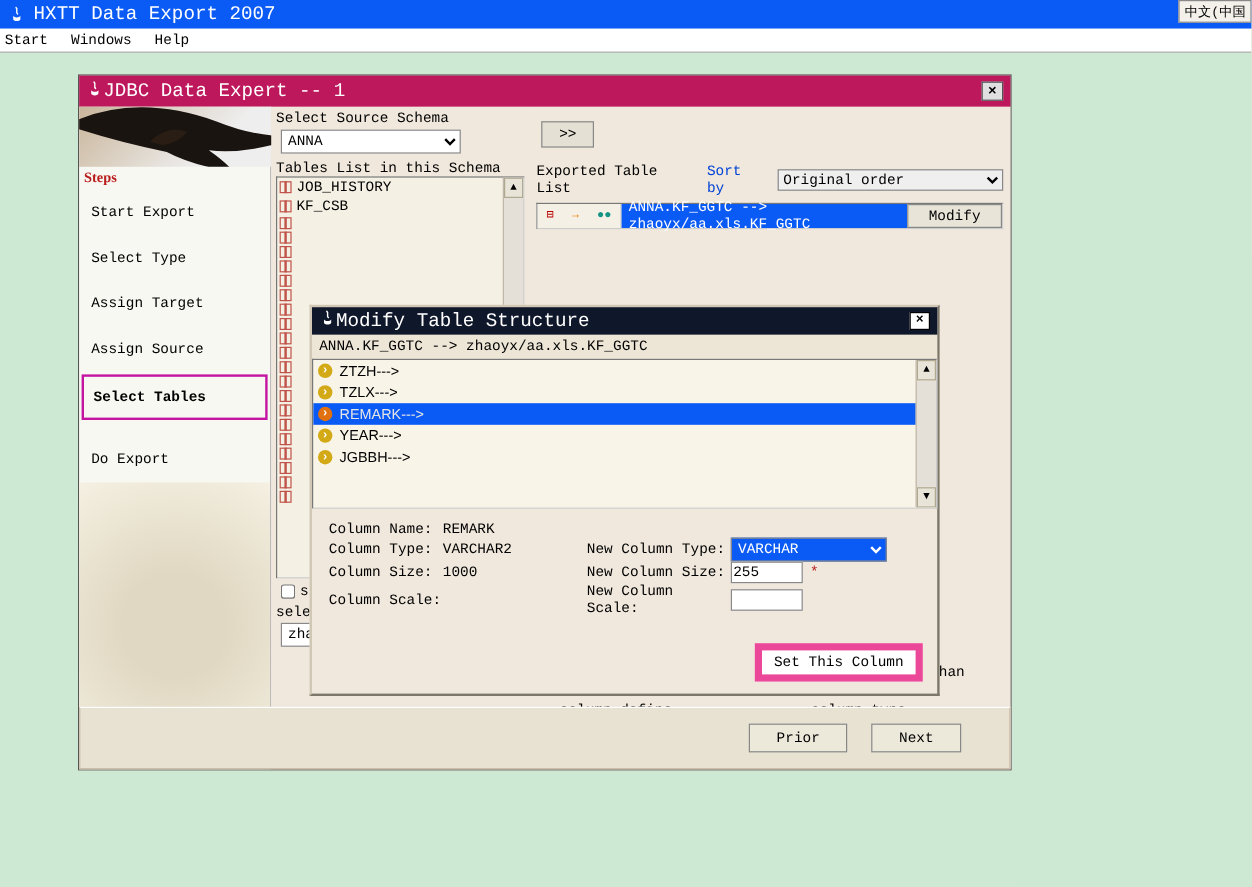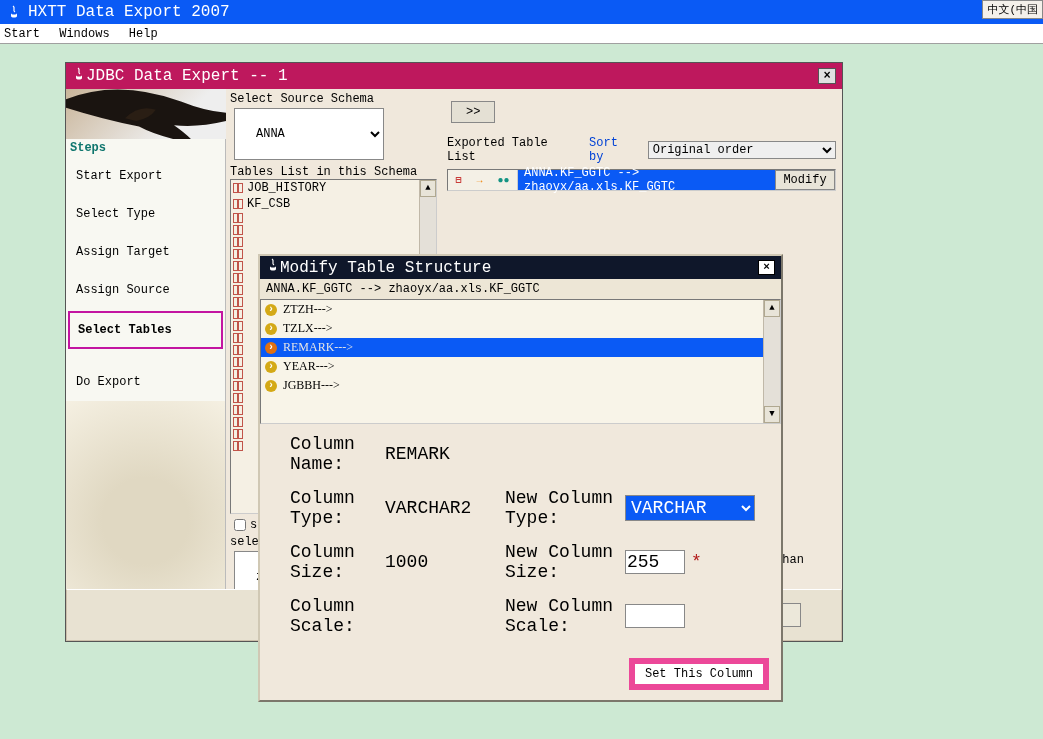--- a/index.html
+++ b/index.html
@@ -18,70 +18,70 @@
 .inner-window { position: absolute; left: 65px; top: 18px; width: 778px; height: 580px; background: #f0e8dc; border: 1px solid #555; }
 .inner-titlebar { background: #be185d; color: #fff; font-family: "Courier New", monospace; padding: 2px 6px; font-size: 16px; display: flex; align-items: center; height: 26px; }
 .inner-titlebar .spacer { flex: 1; }
 .inner-titlebar .close-btn { background: #e0e0e0; color: #000; width: 18px; height: 16px; border: 1px solid #555; text-align: center; font-weight: bold; font-size: 12px; line-height: 14px; cursor: pointer; }
 .inner-body { display: flex; height: calc(100% - 26px); }
 
 
 .steps-col { width: 160px; background: #f8f8f2; border-right: 1px solid #bbb; display: flex; flex-direction: column; }
 .eagle { width: 160px; height: 50px; background: linear-gradient(135deg,#c9b59a, #eee 70%); display: flex; align-items: center; justify-content: center; font-size: 28px; overflow: hidden; }
 .eagle svg { transform: scale(1.4) translate(5px,-2px); }
-.steps-label { color: #0f766e; font-weight: bold; font-family: Liberation Mono, monospace; padding: 2px 4px; }
+.steps-label { color: #b91c1c; font-weight: bold; font-family: Liberation Serif, serif; padding: 2px 4px; }
 .step-item { padding: 12px 10px; font-size: 12px; cursor: pointer; }
 .step-item.current { border: 2px solid #c315a1; font-weight: bold; margin: 2px; padding: 10px 8px; }
 .steps-bg { flex: 1; background: radial-gradient(circle at center,#e0d8c2 30%,#f5f0e2); }
 
 
 .schema-col { width: 215px; padding: 0; background: #f0e8dc; }
 .schema-col .lbl { font-size: 12px; padding: 3px 4px 0 4px; font-family: "Courier New", monospace; }
-.schema-col select, .dropdown-look { width: 150px; background: #fff; border: 1px solid #888; font-family: inherit; font-size: 12px; padding: 17px; margin: 2px 8px; }
+.schema-col select, .dropdown-look { width: 150px; background: #fff; border: 1px solid #888; font-family: inherit; font-size: 12px; padding: 1px; margin: 2px 8px; }
 .tables-list { border: 1px inset #ccc; background: #f5f0e4; margin: 0 4px; height: 335px; overflow: hidden; position: relative; }
 .tables-list .row { display: flex; align-items: center; padding: 1px 2px; }
 .tcol-icon { width: 10px; height: 10px; border: 1px solid #c1544a; margin-right: 4px; position: relative; }
 .tcol-icon::before { content:""; position:absolute; left:3px; top:-1px; width:2px; height:10px; background:#c1544a; }
 .tables-scroll { position: absolute; right: 0; top: 0; bottom: 0; width: 17px; background: #e4e0d8; border-left: 1px solid #c0b8a8; }
 .tables-scroll .arrow { height: 17px; background:#e8e4d8; border:1px solid #b0a890; text-align:center; font-size:9px; line-height:15px; }
 .go-btn { display:inline-block; margin:6px auto; border:1px solid #888; background:#e4e0d4; padding:3px 14px; cursor:pointer; font-family:inherit; }
 .chk { margin: 4px 8px 0 8px; font-size:12px; display:flex; align-items:center; gap:4px; }
 .chk input { width:12px; height:12px; }
 
 
 .right-col { flex: 1; background: #f0e8dc; padding: 0; position: relative; }
 .export-header { display:flex; align-items:center; gap:10px; padding:3px 6px; font-family:"Courier New"; }
 .export-header .sortby { color:#0042d6; }
 .export-header select { width: 195px; border: 1px solid #888; font: inherit; }
 .export-row { display:flex; align-items:stretch; border:1px inset #ccc; margin:2px 6px; background:#fff; height:22px; }
 .export-row .icons { width:70px; background:#f4f0e6; display:flex; align-items:center; justify-content:space-around; border-right:1px solid #ccc; font-size:10px; }
 .export-row .path { background:#0a5af5; color:#fff; flex:1; display:flex; align-items:center; padding:0 6px; font-family:"Courier New"; font-size:12px; }
-.export-row .mod { width:60px; background:#e8e4d8; border:1px solid #888; display:flex; align-items:center; justify-content:center; cursor:pointer; }
+.export-row .mod { width:79px; background:#e8e4d8; border:1px solid #888; display:flex; align-items:center; justify-content:center; cursor:pointer; }
 .legend-area { position:absolute; bottom:8px; left:4px; right:4px; }
 .legend-area .ln { display:flex; align-items:center; gap:6px; font-size:12px; padding:2px 6px; }
 .dot { width:10px; height:10px; border-radius:5px; display:inline-block; }
 .dot.teal { background:#149484; } .dot.gold { background:#d4a916; } .dot.gray { background:#4a4a4a; }
 .btn-bar-bottom { position: absolute; bottom: 0; left: 0; right: 0; height: 52px; border: 1px solid #ccbfaa; border-top:1px solid #fff; background:#e8e2d2; display:flex; justify-content:flex-end; align-items:center; gap:20px; padding-right:40px; }
 .btn { border:1px solid #888; background:#ece8da; padding:4px 22px; cursor:pointer; font:inherit; }
 
 
 .modal { position: absolute; left: 258px; top: 210px; width: 525px; background: #f0e8dc; border: 2px outset #d0c8b4; z-index: 20; }
 .modal .mtitle { background:#0f172a; color:#fff; font-family:"Courier New"; font-size:16px; padding:2px 6px; display:flex; align-items:center; }
 .modal .mtitle .spacer { flex:1; }
 .modal .mtitle .close-btn { background:#fff; color:#000; width:17px; height:15px; border:1px solid #000; text-align:center; font-weight:bold; font-size:11px; line-height:13px; cursor:pointer; }
 .modal .subt { padding:3px 6px; font-size:12px; font-family:"Courier New"; background:#ede6d6; }
 .col-list { height: 125px; border: 1px inset #ccc; background: #f8f4e8; margin: 0; position:relative; overflow:hidden; }
 .col-list .crow { display:flex; align-items:center; padding:2px 4px; gap:6px; }
 .col-list .crow.selected { background:#0a5af5; }
 .col-list .crow.selected .ctext { color:#e5e5e5; }
 .col-circle { width:12px; height:12px; border-radius:6px; background:#d4a916; display:flex; align-items:center; justify-content:center; font-size:8px; color:#fff; }
 .col-circle.sel { background:#e07010; }
 .col-circle::after { content:"›"; font-size:10px; font-weight:bold; }
-.ctext { font-family:Liberation Serif, serif; font-size:12px; }
-.modal-form { padding: 10px 14px; display:grid; grid-template-columns: 95px 120px 120px 150px; row-gap:14px; align-items:center; font-size:18px;margin-left:16px; }
+.ctext { font-family:Liberation Sans, sans-serif; font-size:12px; }
+.modal-form { padding: 10px 14px; display:grid; grid-template-columns: 95px 120px 120px 150px; row-gap:0; align-items:center; font-size:12px; }
 .modal-form .fl { text-align:left; }
 .modal-form select, .modal-form input { font:inherit; border:1px solid #888; padding:1px; width:120px; }
 .modal-form select.new { background:#0a5af5; color:#fff; width:130px; }
 .modal-form .ast { color:#b21919; margin-left:6px; }
 .set-btn { border:6px solid #ec4899; background:#ffffff; padding:3px 10px; cursor:pointer; float:right; margin:12px 12px 10px 0; font:inherit; }
 
 </style>
 </head>
 <body>
 

